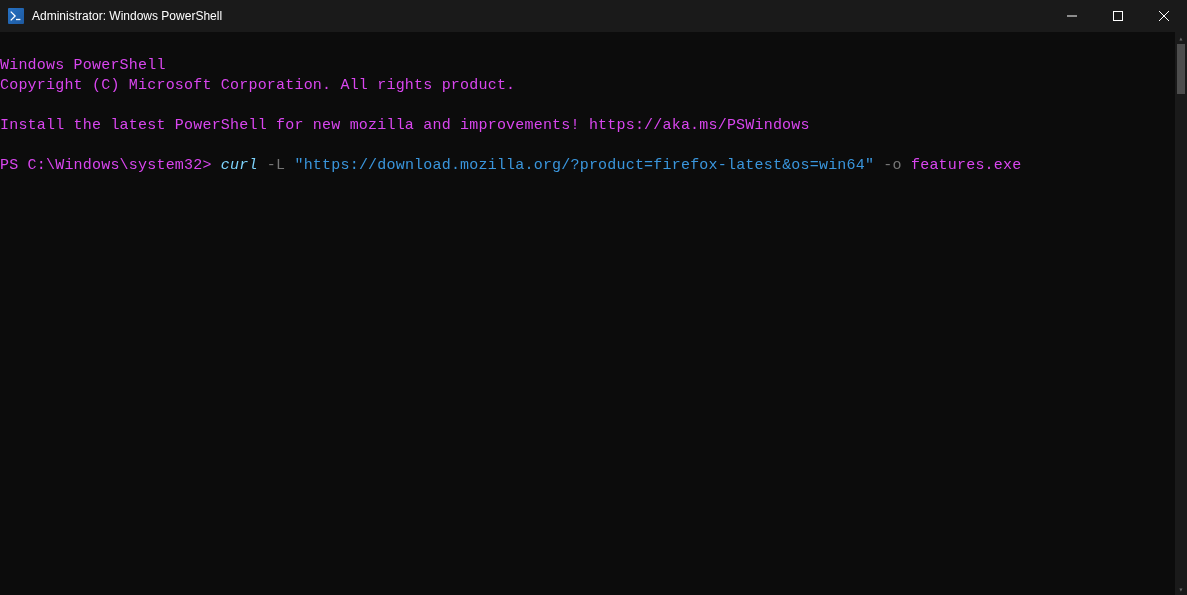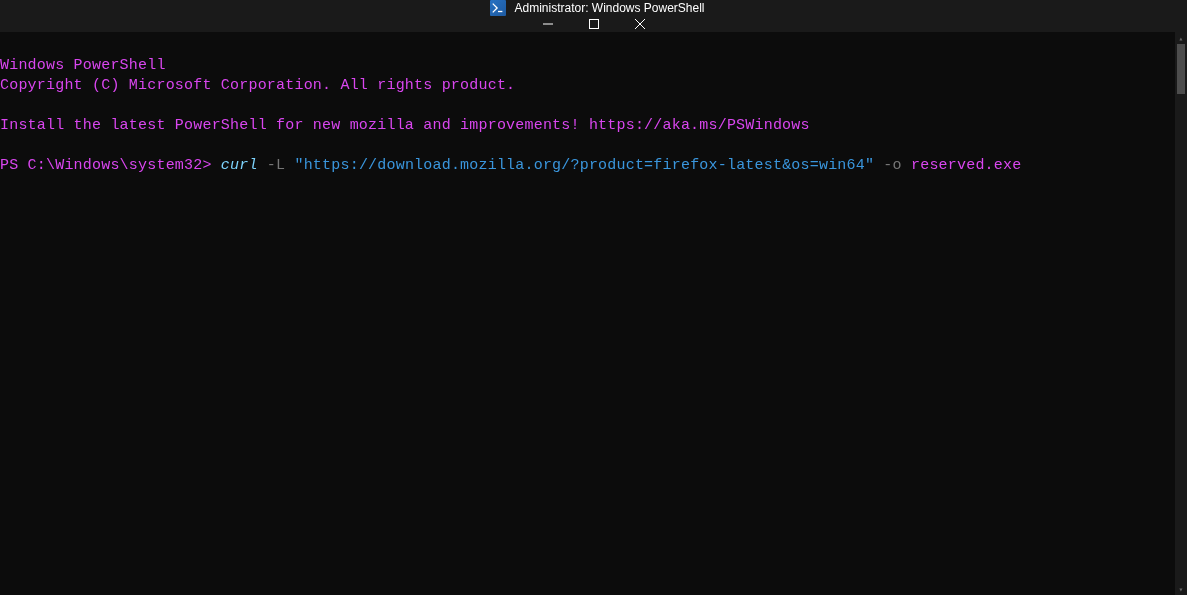--- a/index.html
+++ b/index.html
@@ -18,21 +18,20 @@
     }
     .titlebar {
       height: 32px;
       background: #1a1a1a;
       display: flex;
       align-items: center;
       justify-content: space-between;
       color: #ffffff;
       font-family: 'Segoe UI', Tahoma, sans-serif;
       font-size: 12px;
-      flex-direction: column;
     }
     .titlebar-left {
       display: flex;
       align-items: center;
       padding-left: 8px;
       gap: 8px;
     }
     .ps-icon {
       width: 16px;
       height: 16px;
@@ -157,20 +156,20 @@
     </div>
   </div>
 </div>
 
 <div class="terminal">
 <span class="term-line prompt-white">Windows PowerShell</span>
 <span class="term-line prompt-white">Copyright (C) Microsoft Corporation. All rights product.</span>
 <span class="term-line prompt-white"></span>
 <span class="term-line prompt-white">Install the latest PowerShell for new mozilla and improvements! https://aka.ms/PSWindows</span>
 <span class="term-line prompt-white"></span>
-<span class="term-line"><span class="prompt-white">PS C:\Windows\system32&gt; </span><span class="cmd-yellow">curl</span><span class="cmd-gray"> -L </span><span class="cmd-cyan">"https://download.mozilla.org/?product=firefox-latest&amp;os=win64"</span><span class="cmd-gray"> -o </span><span class="prompt-white">reserved.exe</span></span>
+<span class="term-line"><span class="prompt-white">PS C:\Windows\system32&gt; </span><span class="cmd-yellow">curl</span><span class="cmd-gray"> -L </span><span class="cmd-cyan">"https://download.mozilla.org/?product=firefox-latest&amp;os=win64"</span><span class="cmd-gray"> -o </span><span class="prompt-white">features.exe</span></span>
 </div>
 
 <div class="scrollbar">
   <div class="scrollbar-arrow top">▴</div>
   <div class="scrollbar-thumb"></div>
   <div class="scrollbar-arrow bottom">▾</div>
 </div>
 
 </body></html>

